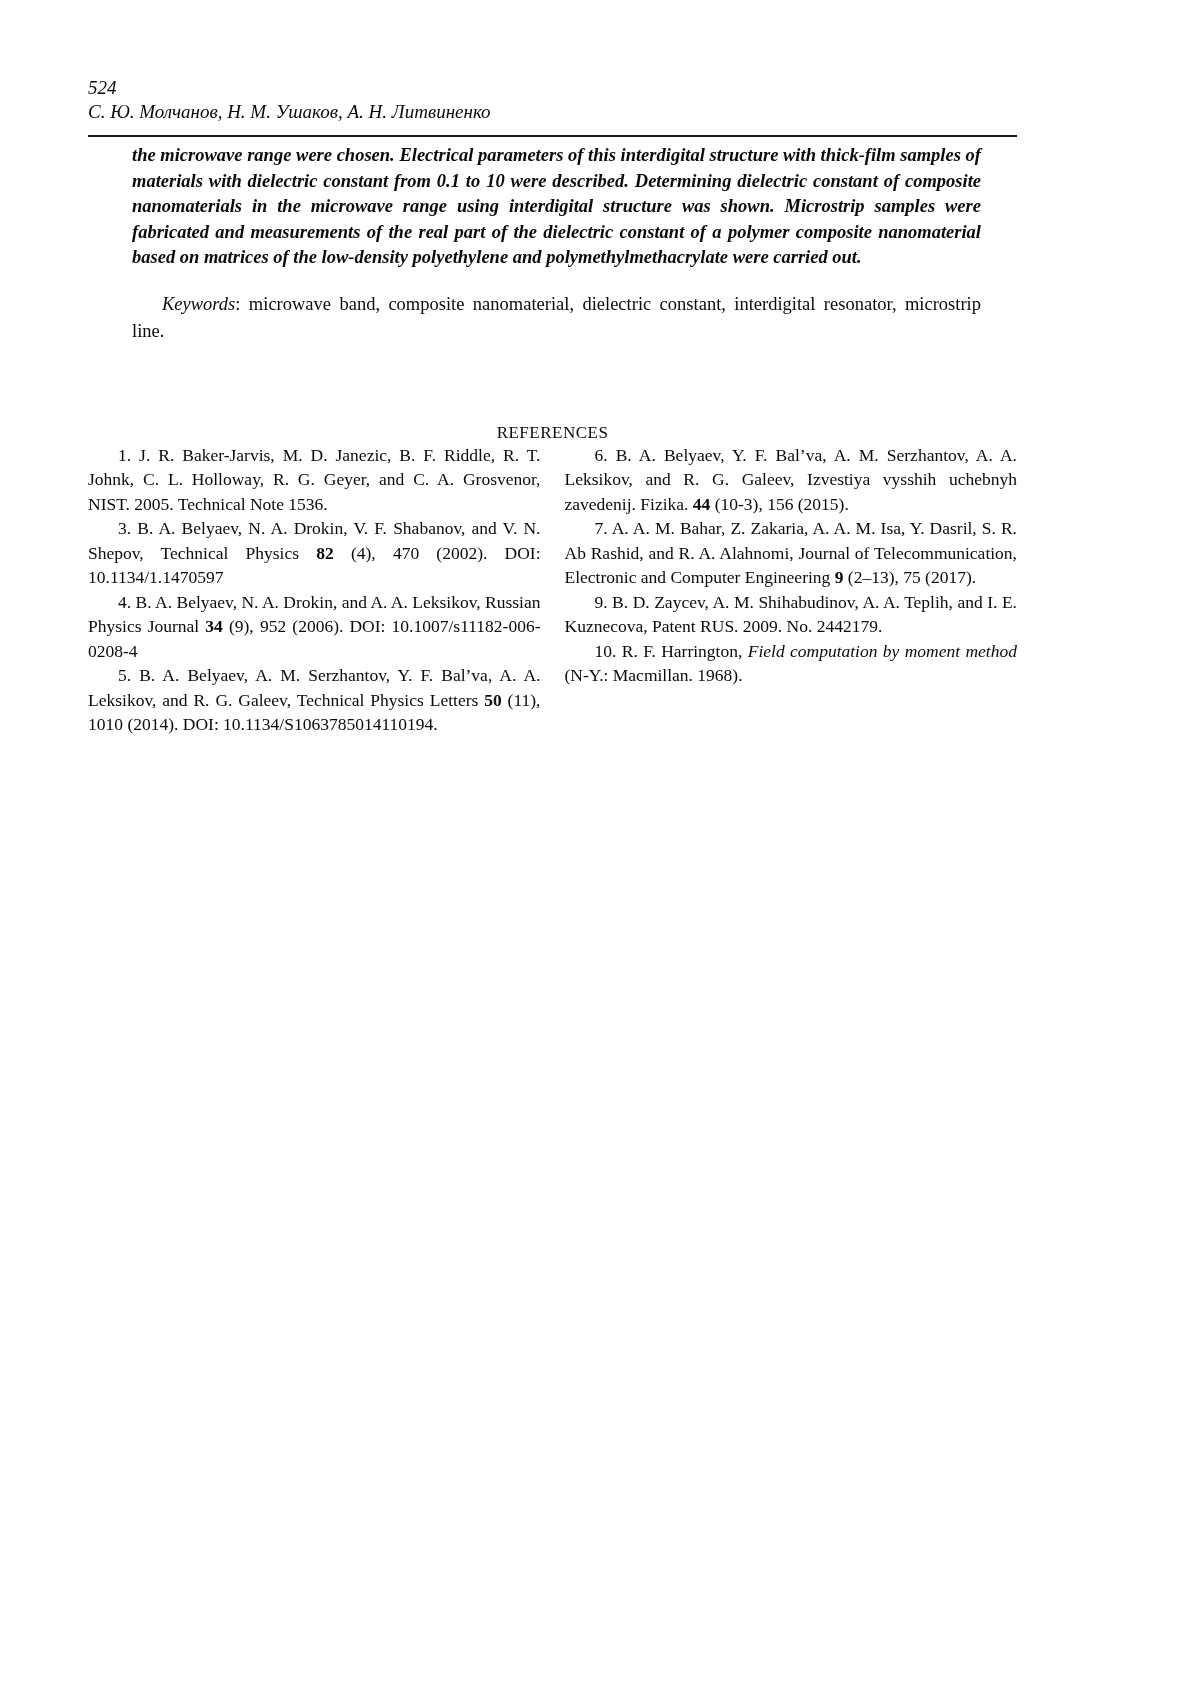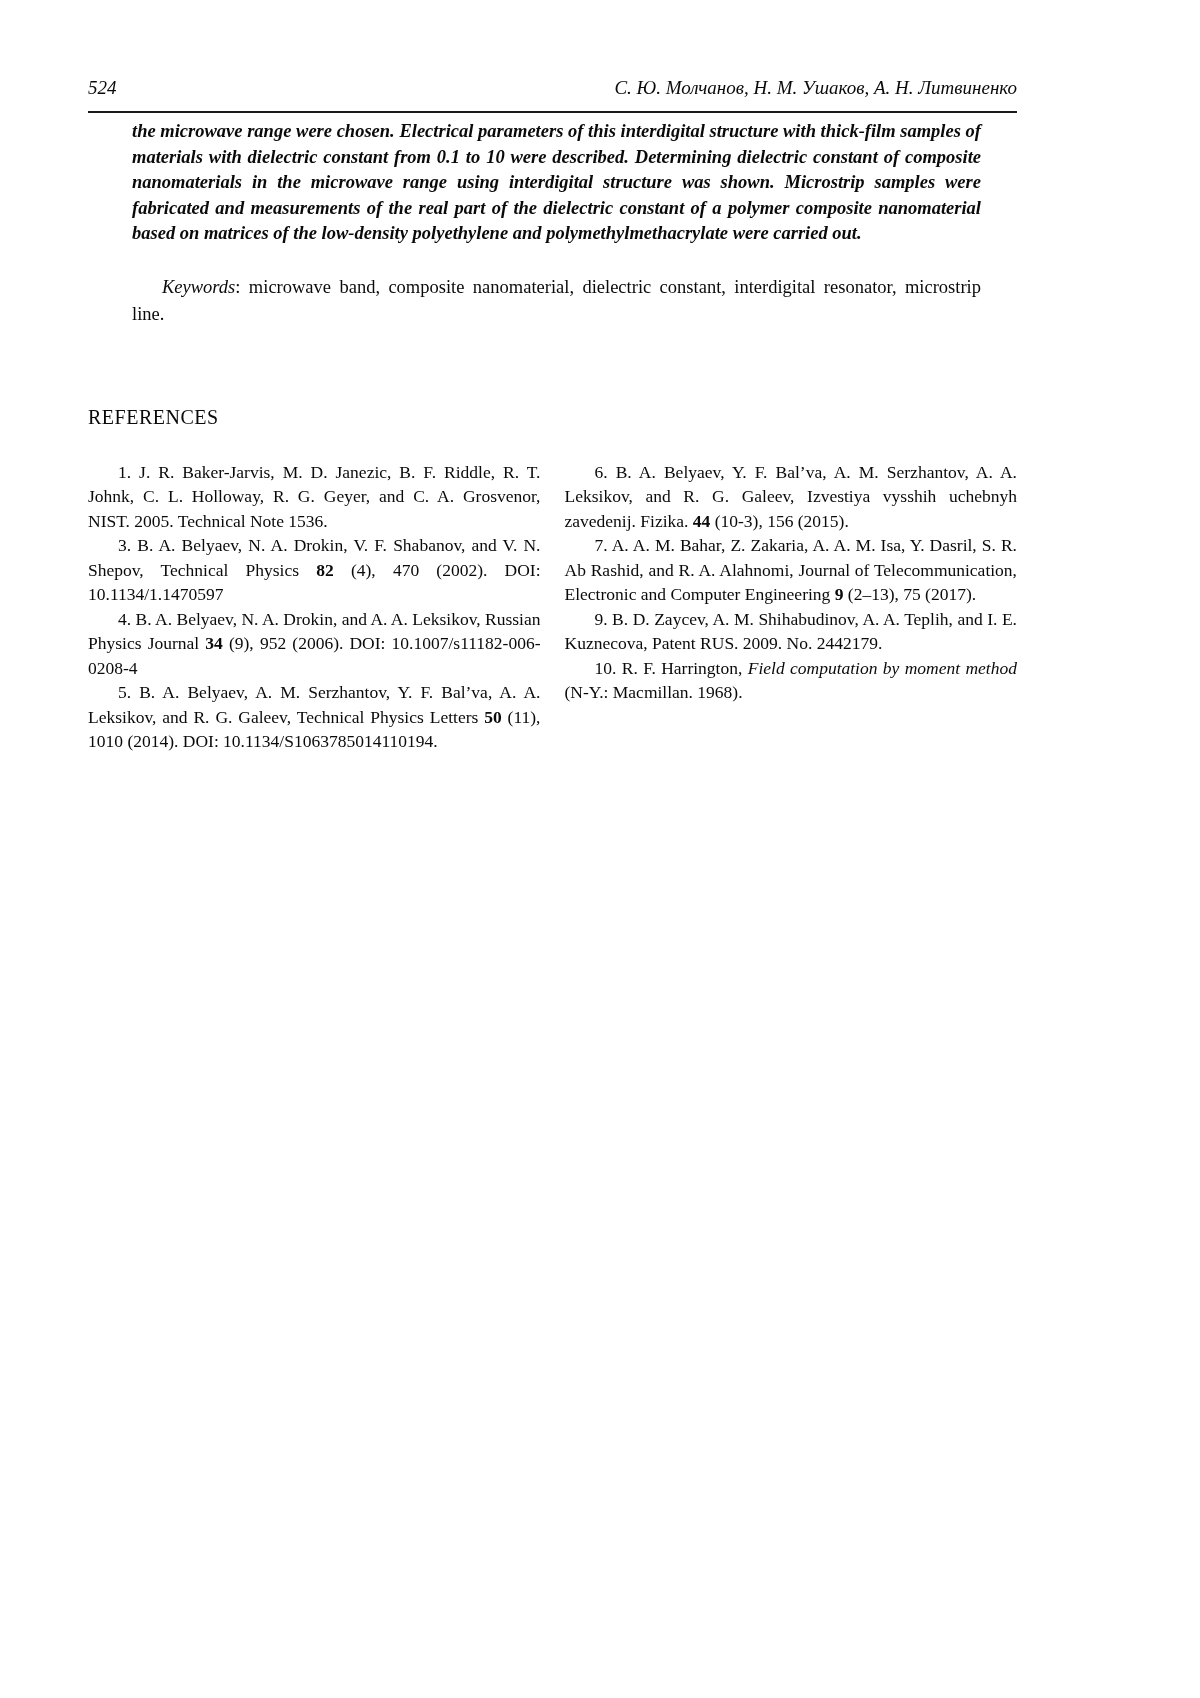--- a/index.html
+++ b/index.html
@@ -16,55 +16,55 @@
     padding: 76px 183px 0 88px;
   }
   
   .running-head {
     display: flex;
     justify-content: space-between;
     align-items: baseline;
     font-style: italic;
     font-size: 19px;
     line-height: 24px;
+    flex-direction: column;
   }
   .head-rule {
     border: none;
     border-top: 2px solid #1a1a1a;
     margin-top: 11px;
   }
   
   .abstract {
     margin: 6px 36px 0 44px;
     font-weight: bold;
     font-style: italic;
     font-size: 18.5px;
     line-height: 25.5px;
     text-align: justify;
   }
   
   .keywords {
-    margin: 27px 36px 0 44px;
+    margin: 20px 36px 0 44px;
     font-size: 18.5px;
     line-height: 27px;
     text-align: justify;
     text-indent: 30px;
   }
   
   .ref-heading {
     margin-top: 78px;
-    text-align: left;
-    font-size: 20px;
+    text-align: center;
+    font-size: 17px;
     letter-spacing: 0.5px;
     font-weight: normal;
   }
   .ref-columns {
     display: flex;
     gap: 24px;
-    margin-top: 31px;
   }
   .ref-col { flex: 1 1 0; min-width: 0; }
   .ref {
     font-size: 17.5px;
     line-height: 24.5px;
     text-align: justify;
     text-indent: 30px;
   }
   .seg-n { font-style: normal; font-weight: normal; }
   .seg-i { font-style: italic; }

